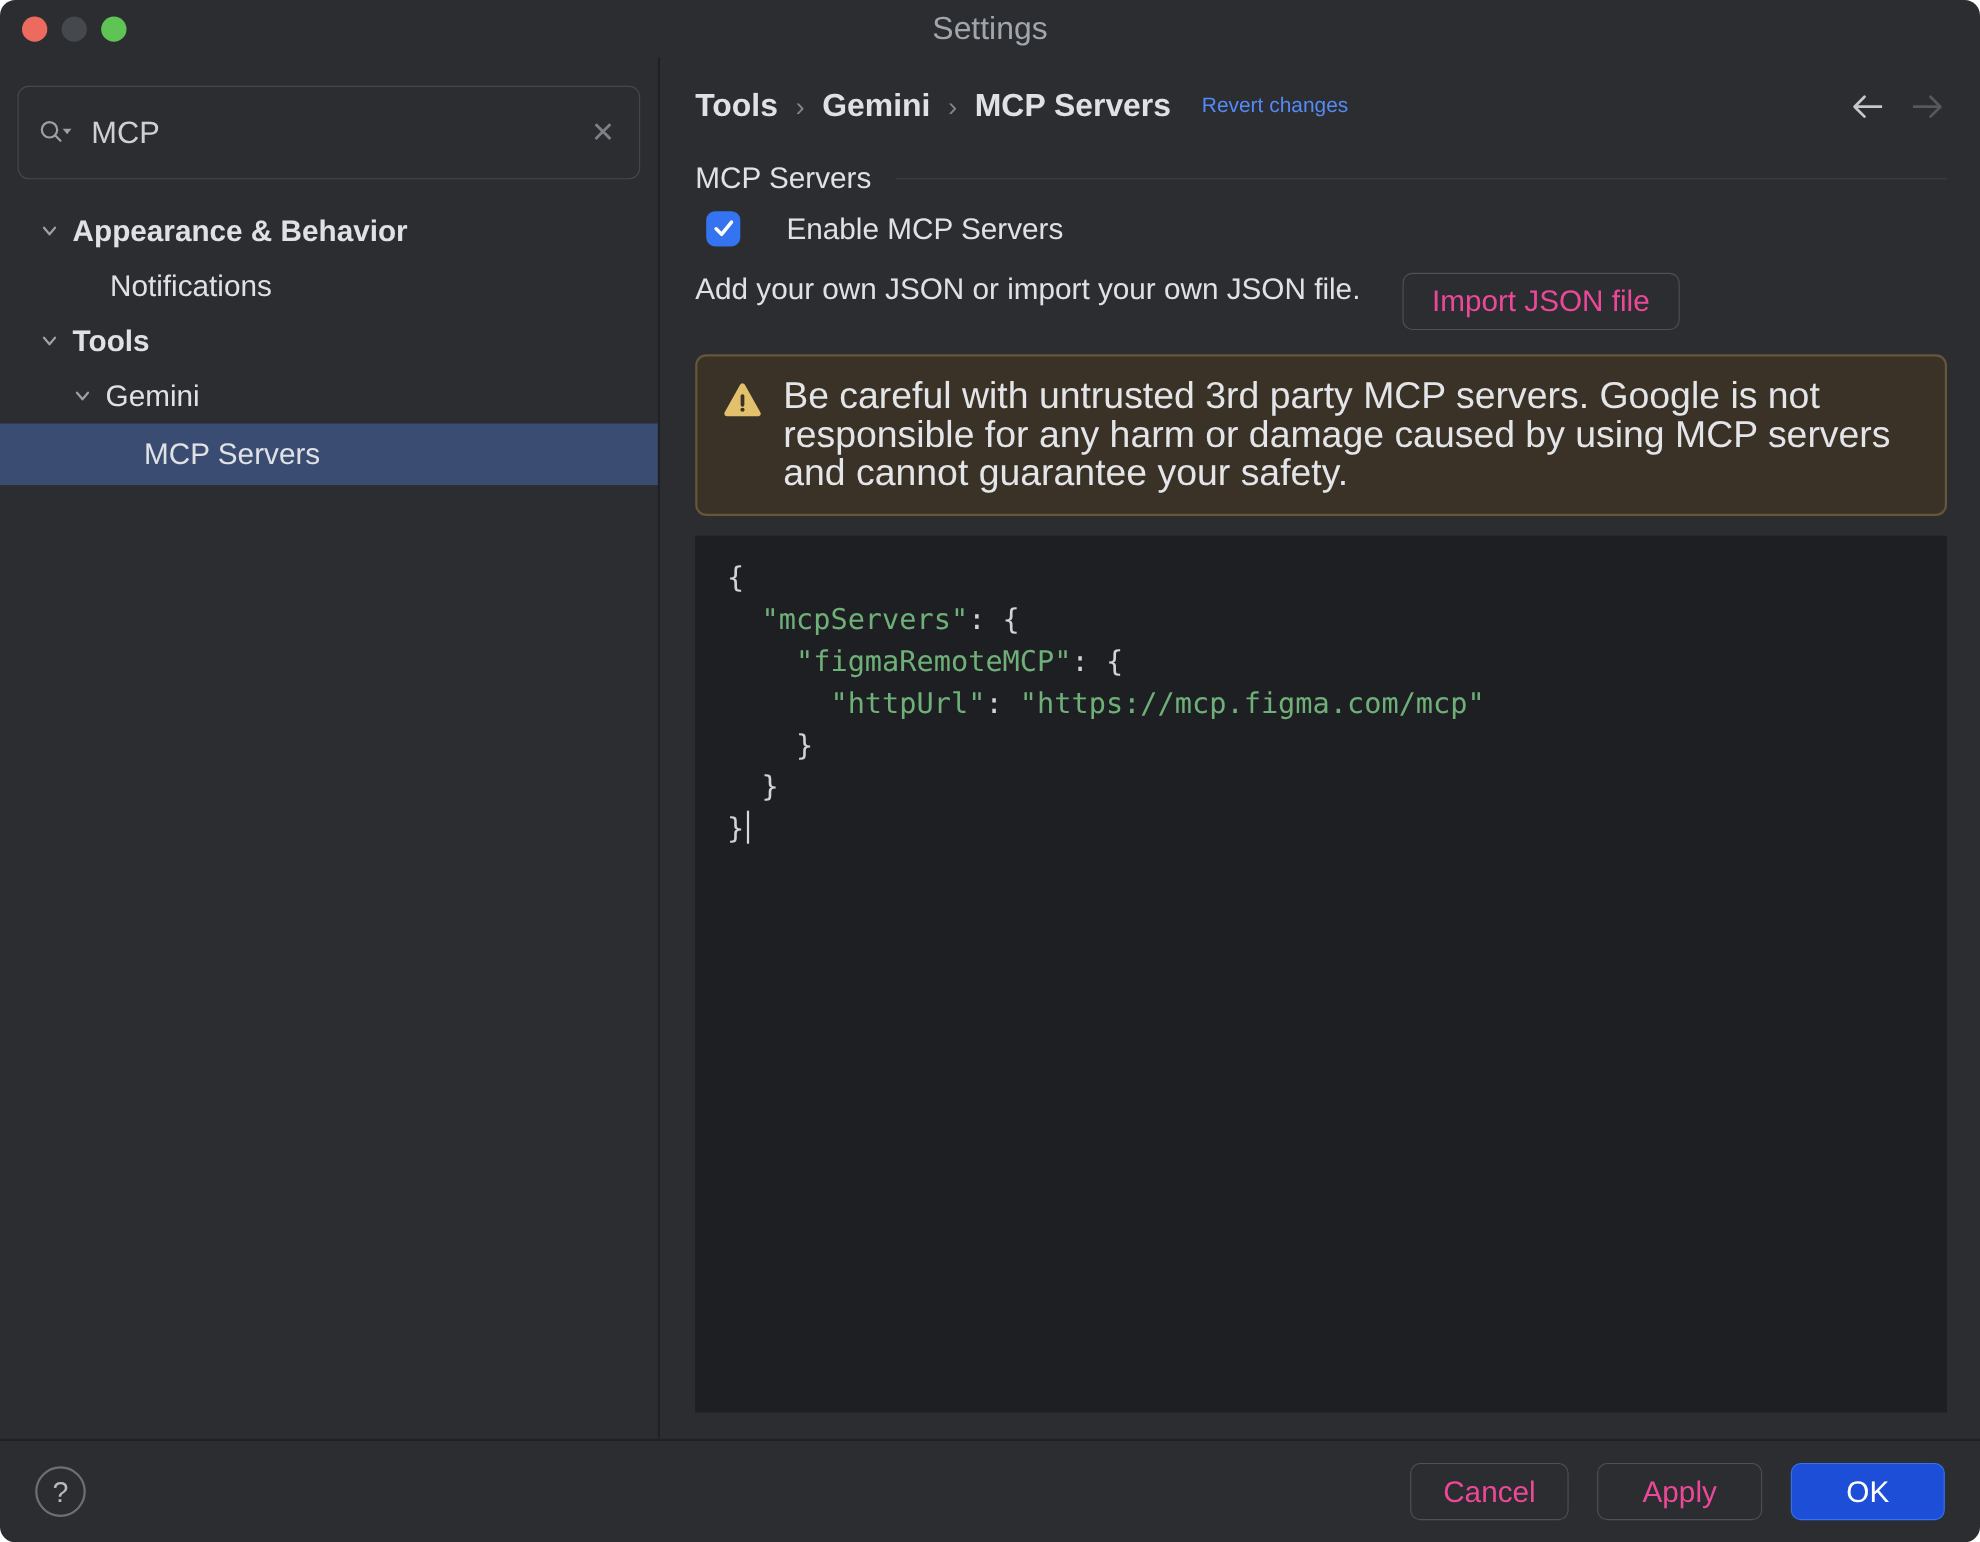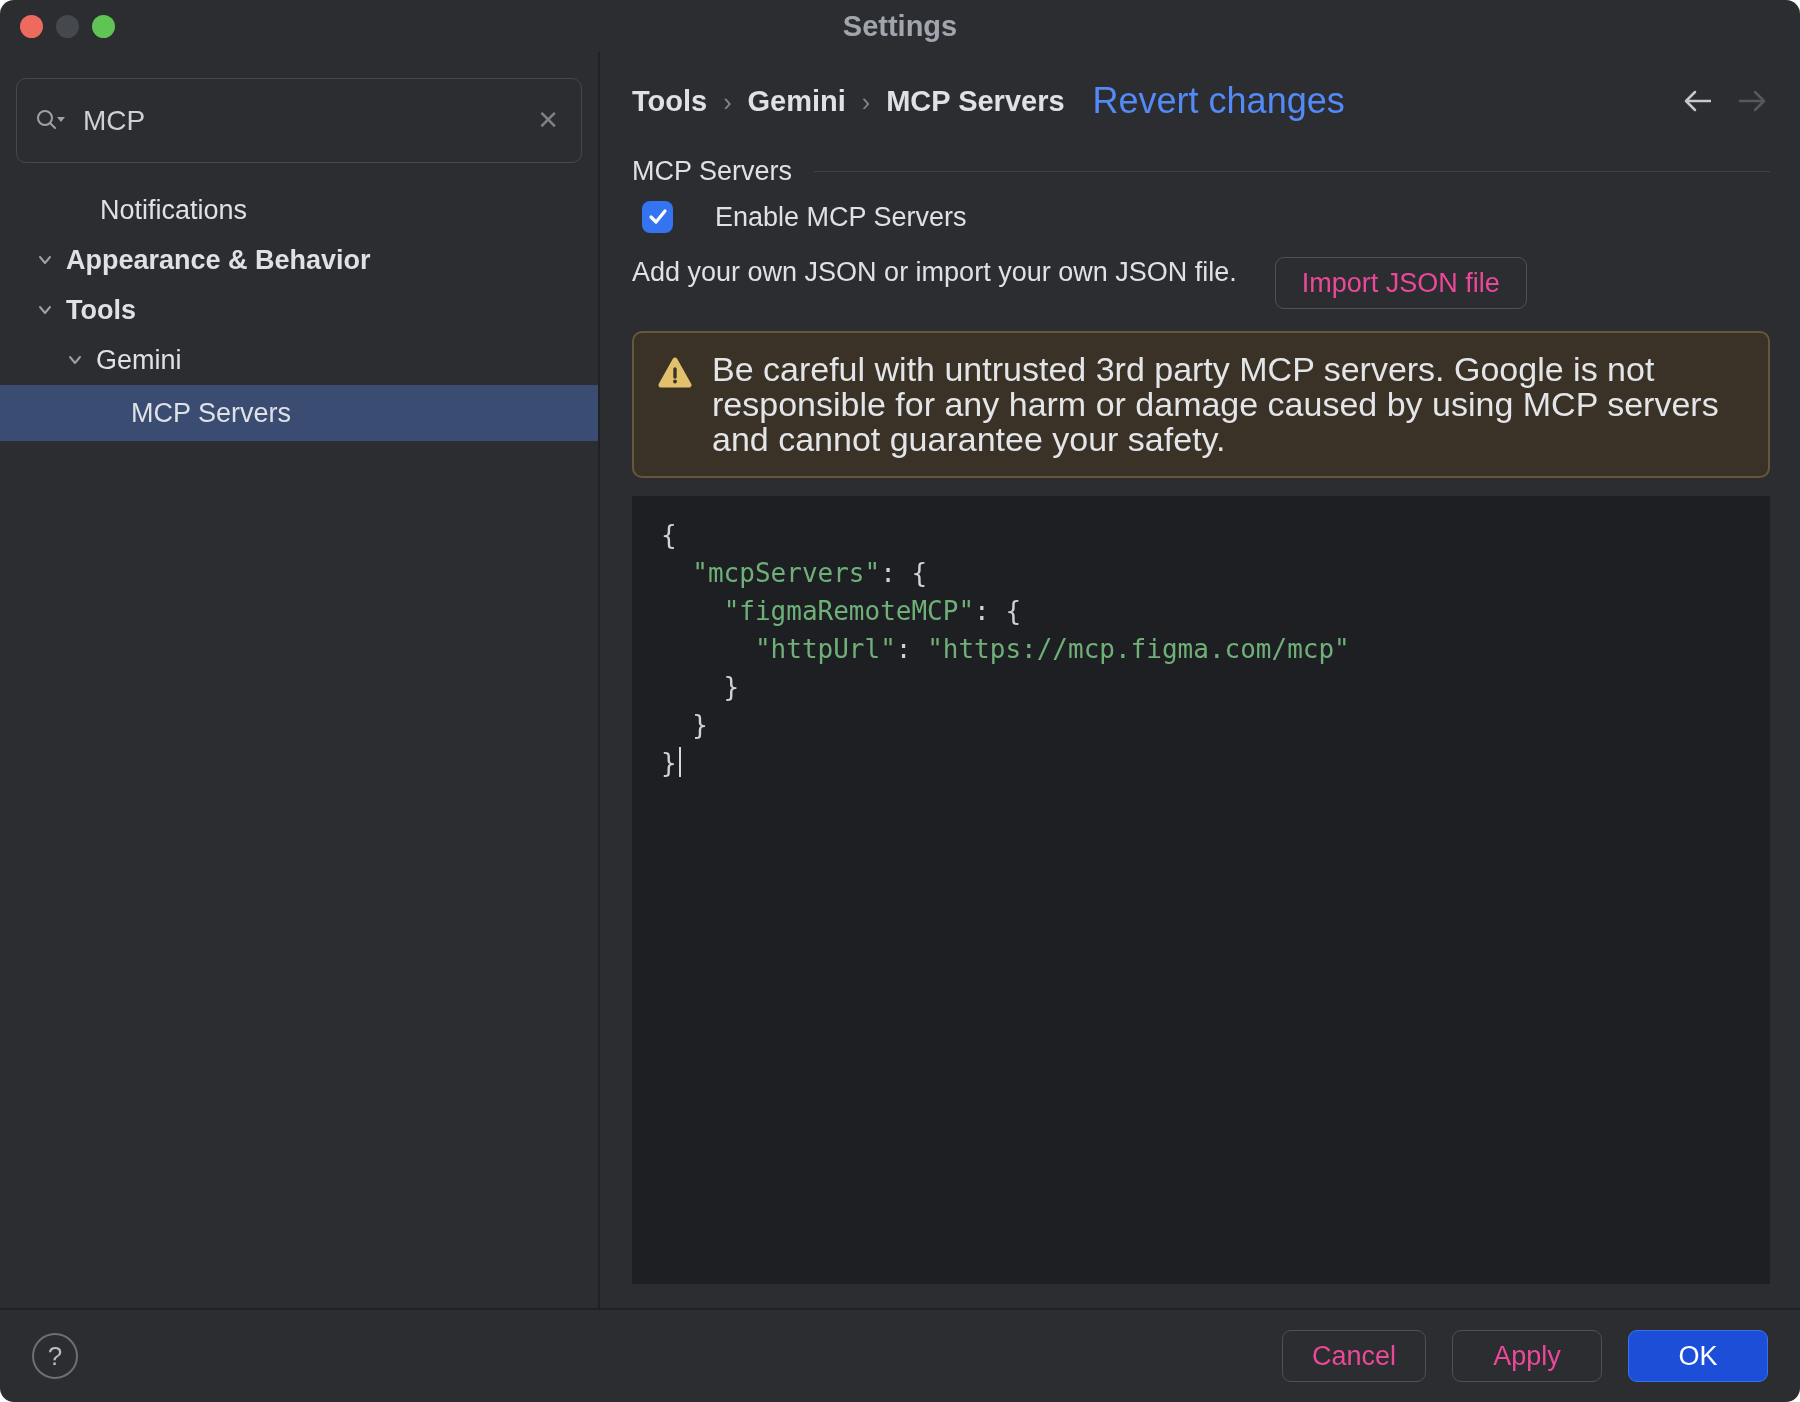--- a/index.html
+++ b/index.html
@@ -8,39 +8,39 @@
     overflow:hidden;display:flex;flex-direction:column;
     font-family:"Liberation Sans",sans-serif;color:#dfe1e5;position:relative;
   }
   
   .titlebar{height:52px;flex:none;position:relative;display:flex;align-items:center;justify-content:center;}
   .traffic{position:absolute;left:20px;top:15px;display:flex;gap:13px;}
   .tl{width:23px;height:23px;border-radius:50%;}
   .tl-red{background:#ed6a5e;}
   .tl-gray{background:#45484c;}
   .tl-green{background:#5ec454;}
-  .win-title{font-size:29px;font-weight:bold;color:#a1a5ad;}
+  .win-title{font-size:29px;font-weight:normal;color:#a1a5ad;}
   
   .content{flex:1;display:flex;min-height:0;}
   .sidebar{width:600px;flex:none;border-right:2px solid #202124;display:flex;flex-direction:column;padding-top:26px;box-sizing:border-box;}
   .searchbox{margin:0 16px;height:53px;border:1.5px solid #46484d;border-radius:10px;display:flex;align-items:center;padding:15px 18px;gap:16px;flex:none;}
   .search-text{font-size:28px;color:#ced0d6;flex:1;}
   .clear-x{font-size:26px;color:#7d8086;padding:0 4px;cursor:default;}
   .tree{margin-top:22px;}
   .tree-row{height:50px;display:flex;align-items:center;font-size:27px;color:#dfe1e5;}
   .tree-row .chev{flex:none;display:flex;align-items:center;}
   .tree-row.bold{font-weight:bold;}
   .tree-row.selected{height:56px;background:#3b4c73;}
   .lbl{margin-left:10px;}
   
   .panel{flex:1;display:flex;flex-direction:column;padding:0 30px 0 32px;min-width:0;box-sizing:border-box;}
   .crumbs{display:flex;align-items:center;gap:16px;font-size:29px;font-weight:bold;margin-top:28px;flex:none;}
   .crumb{color:#dfe1e5;}
   .crumb-sep{color:#81848a;font-weight:normal;font-size:25px;padding-top:2px;}
-  .revert{color:#548af7;font-weight:normal;font-size:36px;margin-left:12px;}
+  .revert{color:#548af7;font-weight:normal;font-size:19px;margin-left:12px;}
   .nav-arrows{margin-left:auto;display:flex;gap:22px;align-items:center;padding-right:2px;}
   .section-head{display:flex;align-items:center;margin-top:34px;font-size:27px;flex:none;}
   .section-rule{flex:1;height:1.5px;background:#3f4145;margin-left:22px;}
   .check-row{display:flex;align-items:center;margin-top:14px;margin-left:10px;flex:none;gap:20px;}
   .checkbox{width:31px;height:32px;background:#3574f0;border-radius:8px;display:flex;align-items:center;justify-content:center;flex:none;}
   .check-label{font-size:27px;margin-left:22px;}
   .addjson-row{display:flex;align-items:flex-start;margin-top:24px;flex:none;}
   .addjson-text{font-size:27px;}
   .btn{height:52px;padding:0 26px;border:1.5px solid #4e5157;border-radius:9px;background:transparent;color:#ec4899;font-size:27px;font-family:"Liberation Sans",sans-serif;display:inline-flex;align-items:center;justify-content:center;box-sizing:border-box;}
   .import-btn{margin-left:38px;}
@@ -81,30 +81,30 @@
         <svg width="32" height="26" viewBox="0 0 32 26">
           <circle cx="10" cy="10" r="7" fill="none" stroke="#9da0a6" stroke-width="2"></circle>
           <line x1="15" y1="15" x2="20" y2="20" stroke="#9da0a6" stroke-width="2" stroke-linecap="round"></line>
           <polygon points="22,9 30,9 26,14" fill="#9da0a6"></polygon>
         </svg>
         <span class="search-text">MCP</span>
         <span class="clear-x">✕</span>
       </div>
 
       <div class="tree">
-        <div class="tree-row" style="padding-left:100px;">
-          <span>Notifications</span>
-        </div>
         <div class="tree-row bold" style="padding-left:34px;">
           <span class="chev">
             <svg width="22" height="22" viewBox="0 0 22 22">
                 <polyline points="6,8 11,14 16,8" fill="none" stroke="#9da0a6" stroke-width="2" stroke-linecap="round" stroke-linejoin="round"></polyline>
               </svg>
           </span>
           <span class="lbl">Appearance &amp; Behavior</span>
+        </div>
+        <div class="tree-row" style="padding-left:100px;">
+          <span>Notifications</span>
         </div>
         <div class="tree-row bold" style="padding-left:34px;">
           <span class="chev">
             <svg width="22" height="22" viewBox="0 0 22 22">
                 <polyline points="6,8 11,14 16,8" fill="none" stroke="#9da0a6" stroke-width="2" stroke-linecap="round" stroke-linejoin="round"></polyline>
               </svg>
           </span>
           <span class="lbl">Tools</span>
         </div>
         <div class="tree-row" style="padding-left:64px;">

